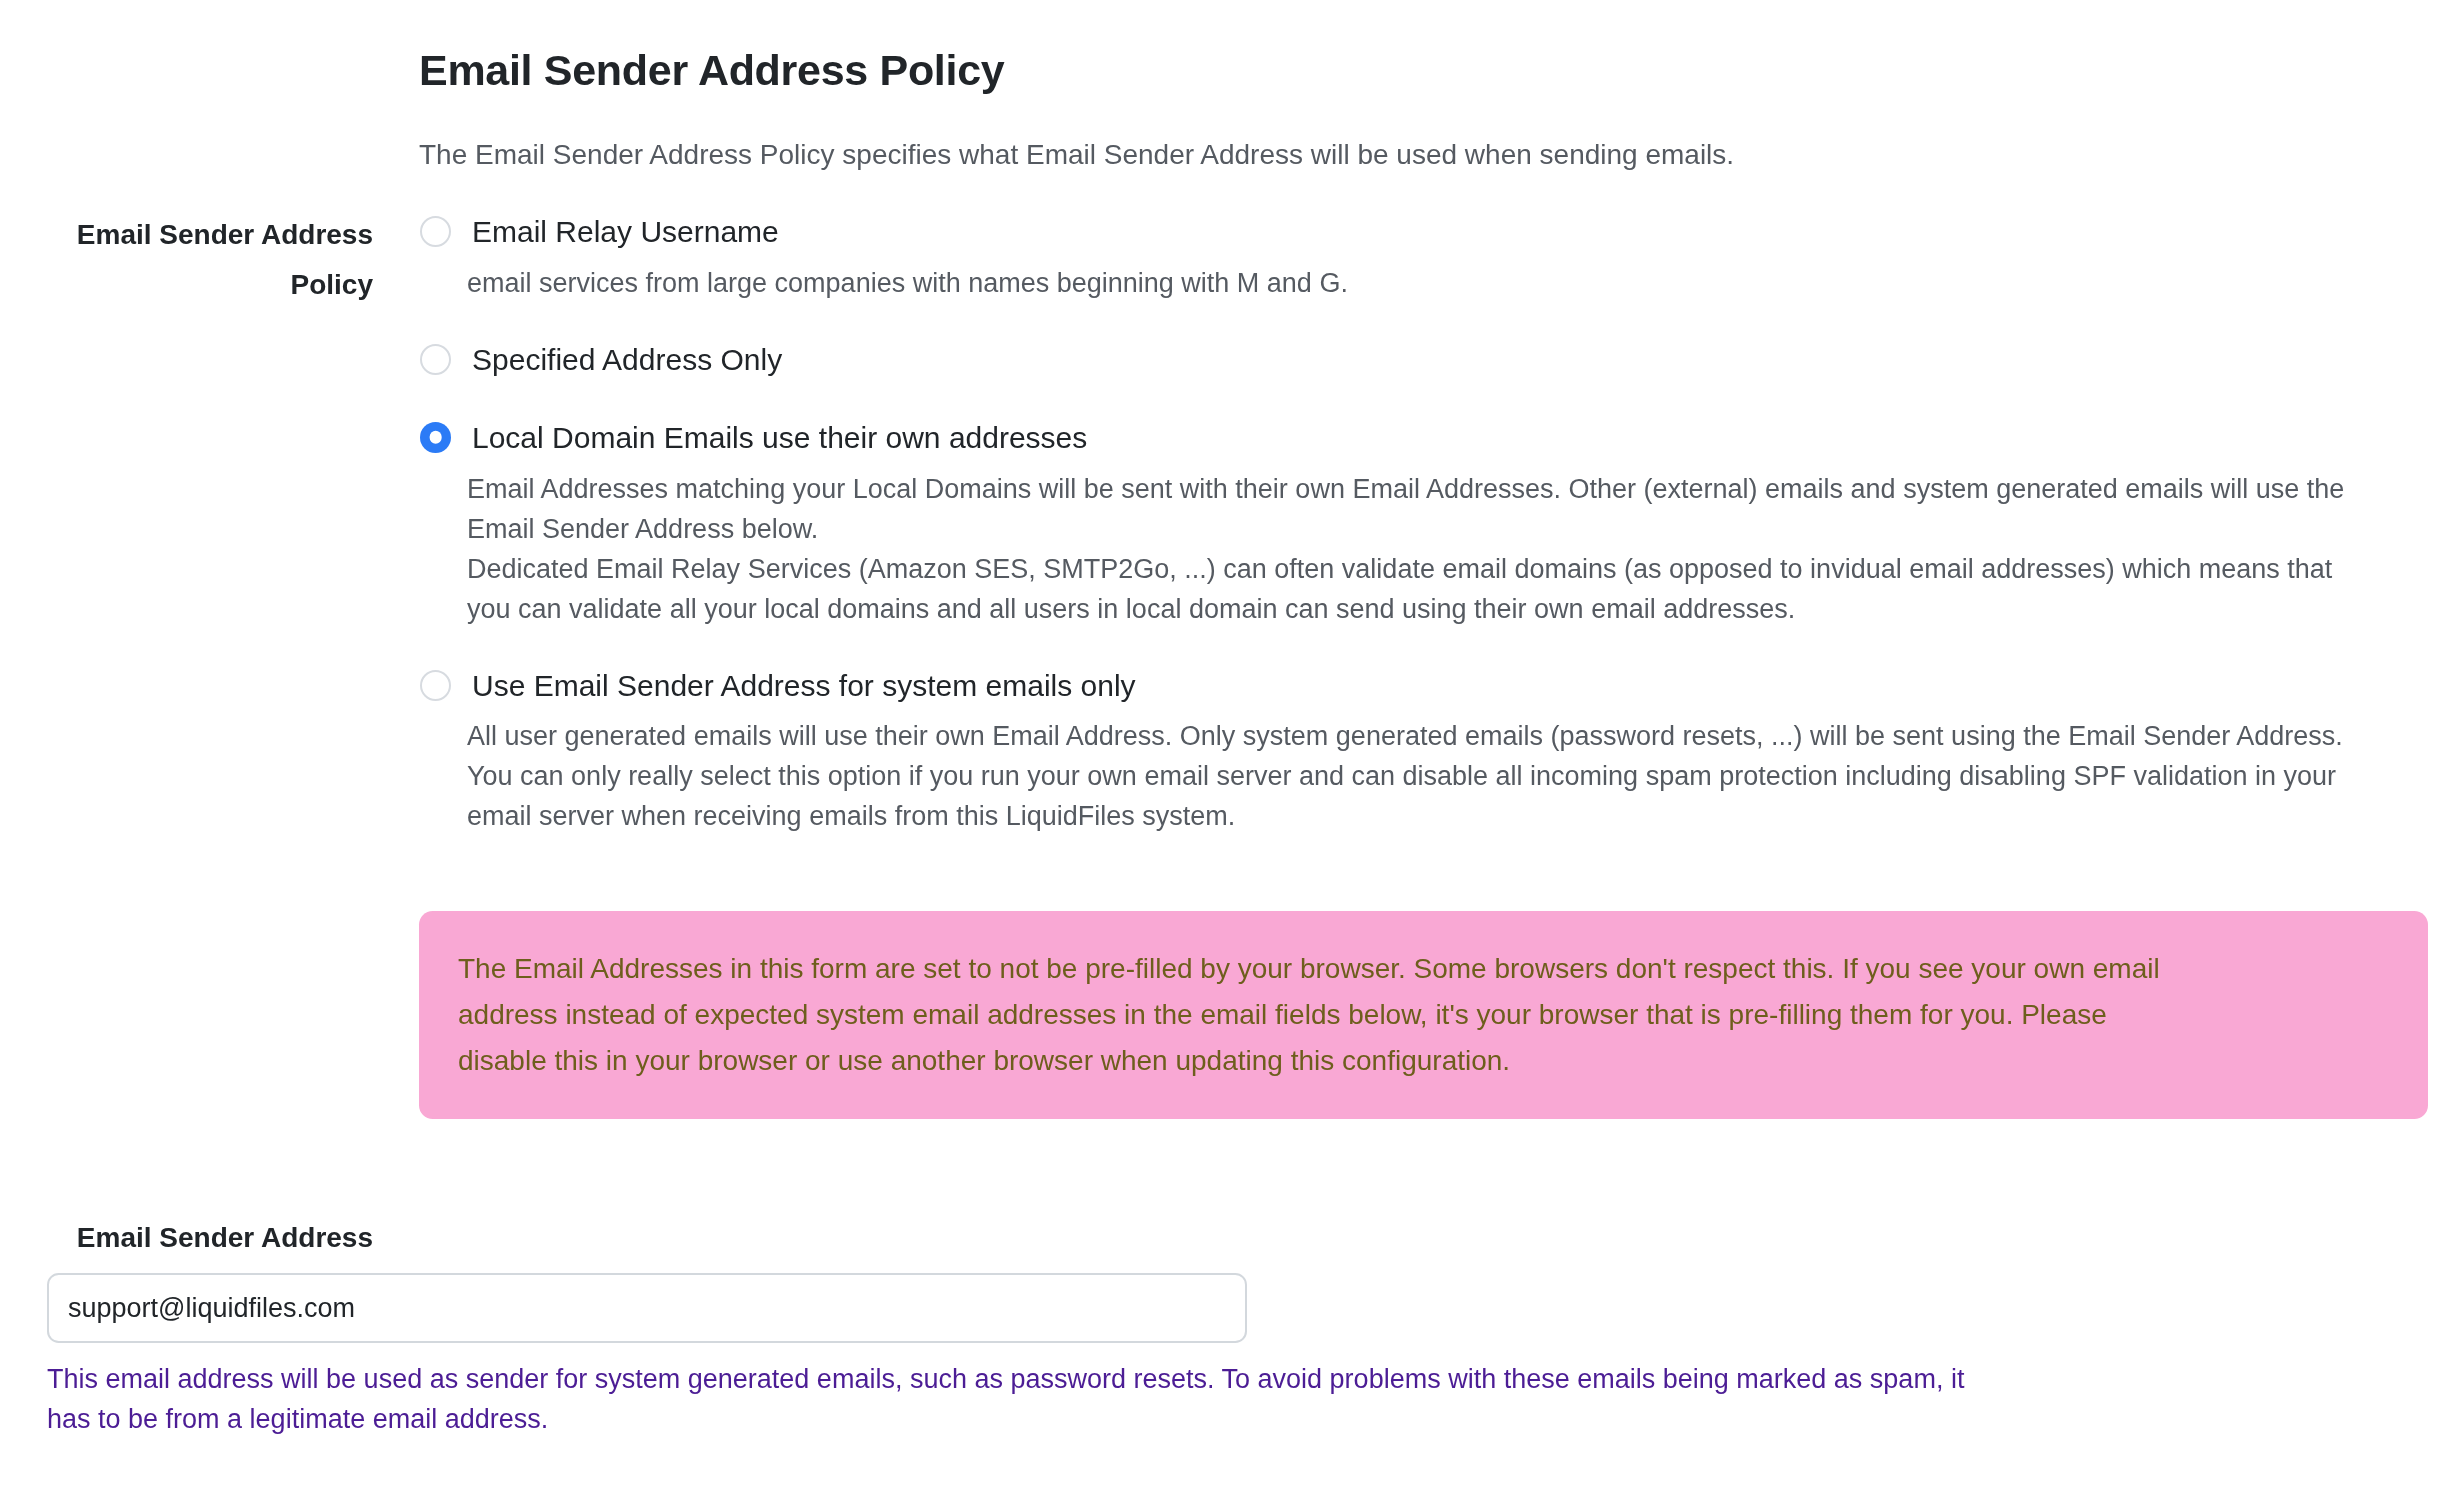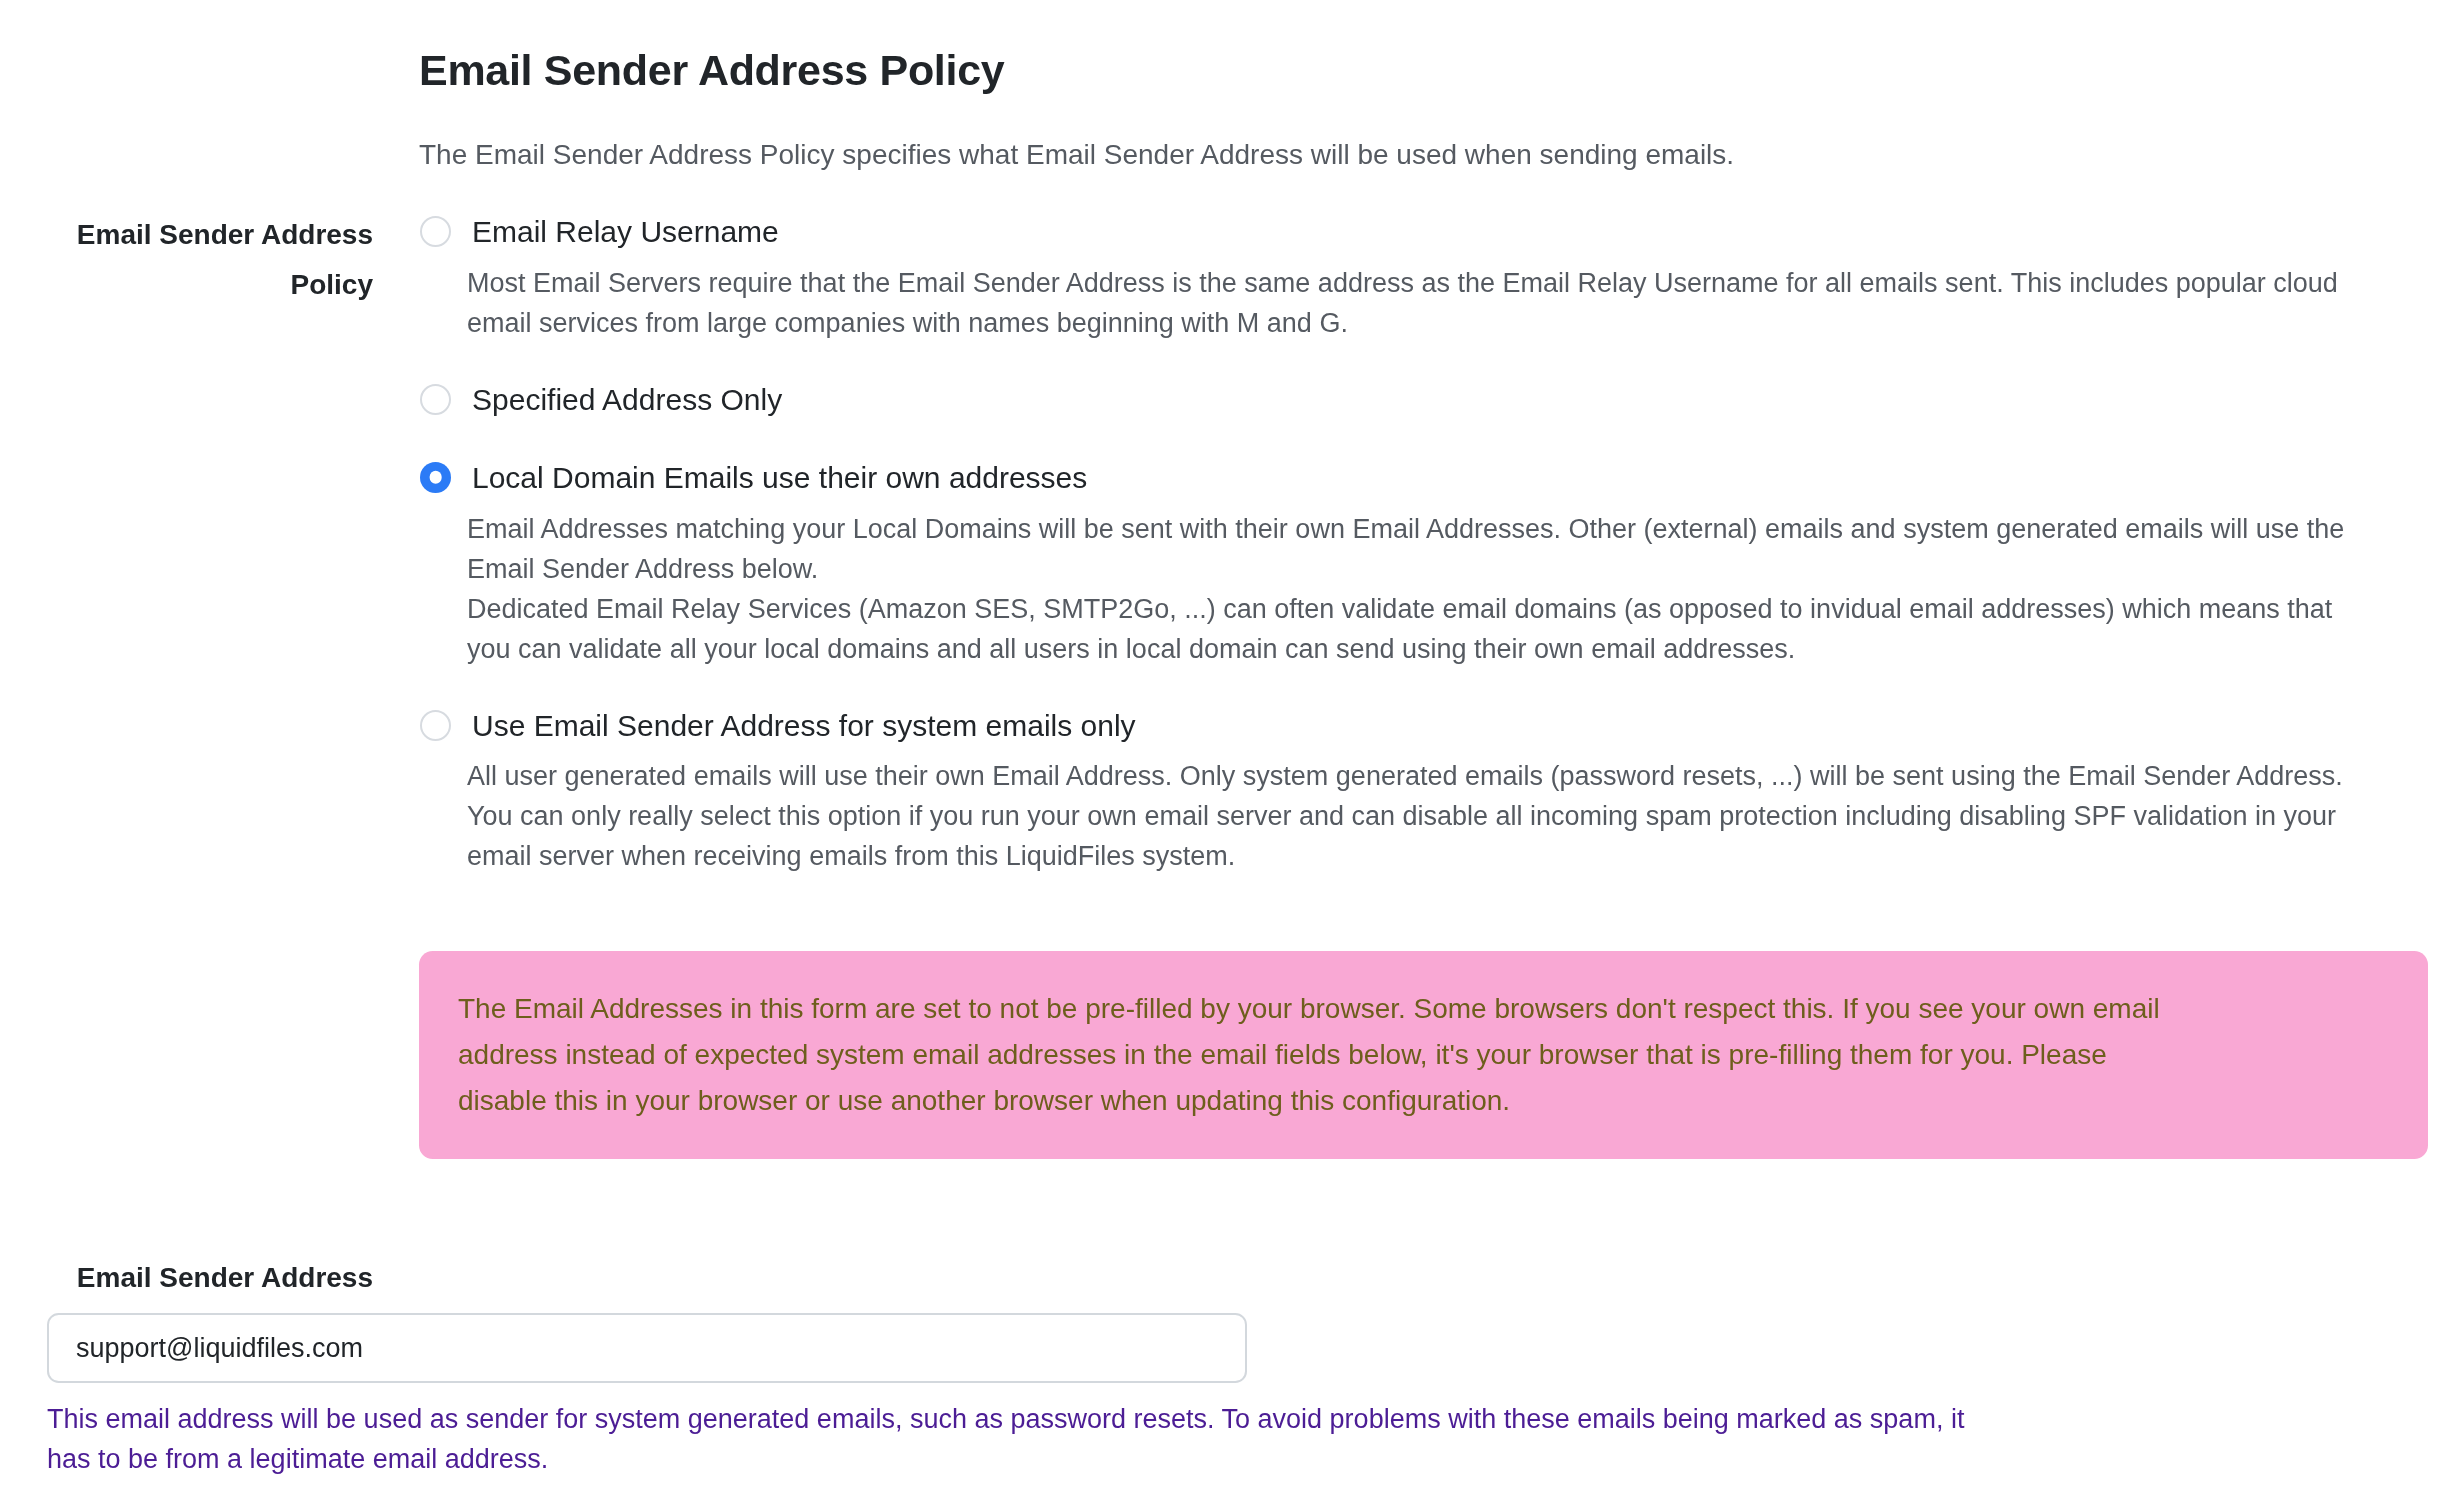--- a/index.html
+++ b/index.html
@@ -103,21 +103,21 @@
   
   .sender-row { margin-top: 84px; flex-direction: column; }
   .sender-row .row-label { line-height: 70px; }
   .text-input {
     display: block;
     box-sizing: border-box;
     width: 1200px;
     height: 70px;
     border: 2px solid #d3d8dd;
     border-radius: 11.7px;
-    padding: 0 27px;
+    padding: 0 19px;
     font-family: inherit;
     font-size: 27px;
     color: #212529;
     background: #ffffff;
     outline: none;
   }
   .help-text { margin-top: 15.6px; }
   .help-text p {
     margin: 0;
     font-size: 27px;
@@ -141,21 +141,20 @@
     <div class="form-row">
       <div class="row-label">Email Sender Address Policy</div>
       <div class="row-control">
 
         <div class="option">
           <div class="option-head">
             <span class="radio"></span>
             <span class="option-label">Email Relay Username</span>
           </div>
           <div class="option-desc">
-            <p>Most Email Servers require that the Email Sender Address is the same address as the Email Relay Username for all emails sent. This includes popular cloud</p>
             <p>email services from large companies with names beginning with M and G.</p>
           </div>
         </div>
 
         <div class="option">
           <div class="option-head">
             <span class="radio"></span>
             <span class="option-label">Specified Address Only</span>
           </div>
         </div>

